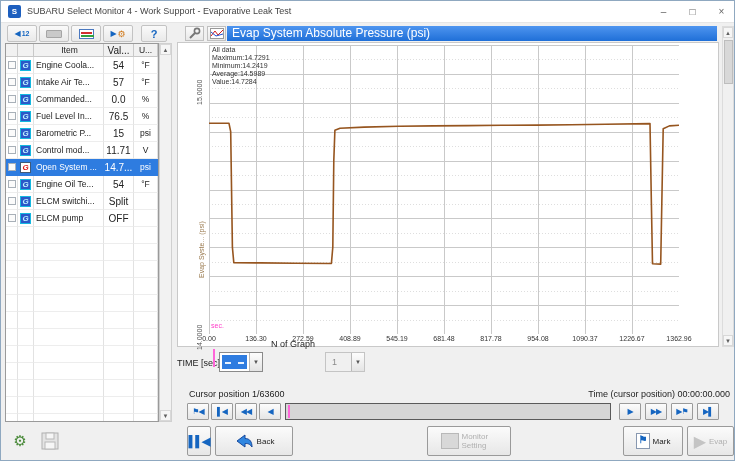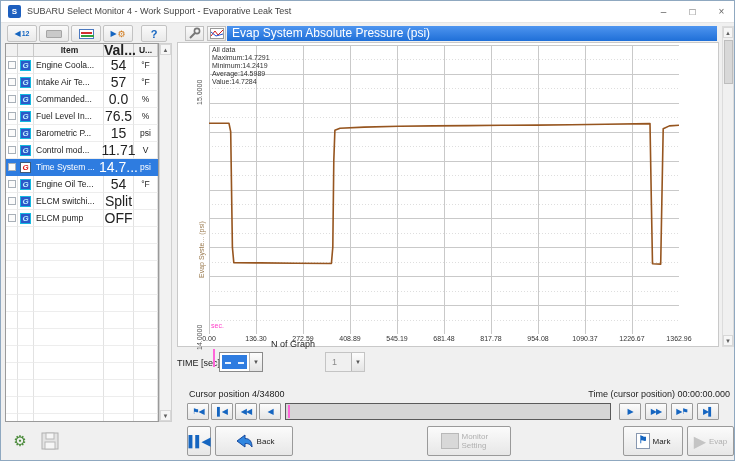--- a/index.html
+++ b/index.html
@@ -25,28 +25,28 @@
   .ic-12  { color:#1565c0; font-size:7px; font-weight:bold; }
   .ic-kbd { width:16px; height:8px; background:#c9c9c9; border:1px solid #a5a5a5; border-radius:1px; }
   .ic-mon { width:15px; height:10px; background:#fff; border:1px solid #4a78c0; position:relative; }
   .ic-mon i { position:absolute; left:1px; height:2px; }
   .ic-gear { color:#d07818; font-size:9px; }
   .ic-help { color:#1565c0; font-size:11px; font-weight:bold; }
 
   
   .table { position:absolute; left:4px; top:42px; width:154px; height:379px; background:#fff;
            border:1px solid #9a9a9a; overflow:hidden; }
-  .thead { display:flex; height:13px; background:#f1f1f1; font-weight:bold; font-size:8px; }
+  .thead { display:flex; height:13px; background:#f1f1f1; font-weight:normal; font-size:8px; }
   .thead span { border-right:1px solid #c8c8c8; border-bottom:1px solid #c8c8c8; text-align:center; line-height:13px; }
   .trow { display:flex; height:17px; background:#fff; }
   .trow span { border-right:1px solid #e2e2e2; border-bottom:1px solid #ededed; display:flex; align-items:center; }
   .c0 { width:12px; justify-content:center; }
   .c1 { width:16px; justify-content:center; }
   .c2 { width:70px; padding-left:2px; font-size:8.5px; white-space:nowrap; overflow:hidden; }
-  .c3 { width:30px; justify-content:center; font-size:14px; }
+  .c3 { width:30px; justify-content:center; font-size:10px; }
   .c4 { width:24px; justify-content:center; font-size:8.5px; }
   .chk { width:8px; height:8px; border:1px solid #a8b0b8; background:#fbfbfb; }
   .gic { width:11px; height:11px; background:#2b58c8; border:1px solid #15b8e0; color:#bdf0ff;
          font-size:8px; font-weight:bold; text-align:center; line-height:10px; }
   .trow.selected { background:#2e7ce0; color:#fff; }
   .trow.selected span { border-right-color:#2e7ce0; border-bottom-color:#2e7ce0; }
   .trow.selected .gic { background:#fff; border-color:#405a78; color:#e01616; }
   .vscroll { position:absolute; background:#f2f2f2; border:1px solid #d0d0d0; }
   .sarrow { position:absolute; width:100%; height:11px; text-align:center; font-size:6px; color:#606060;
             background:#f6f6f6; border:1px solid #d8d8d8; line-height:11px; }
@@ -216,21 +216,21 @@
           <span class="c3">11.71</span>
           <span class="c4">V</span>
         </div>
         <div class="trow selected">
           <span class="c0">
             <i class="chk"></i>
           </span>
           <span class="c1">
             <i class="gic">G</i>
           </span>
-          <span class="c2">Time System ...</span>
+          <span class="c2">Open System ...</span>
           <span class="c3">14.7...</span>
           <span class="c4">psi</span>
         </div>
         <div class="trow">
           <span class="c0">
             <i class="chk"></i>
           </span>
           <span class="c1">
             <i class="gic">G</i>
           </span>
@@ -453,21 +453,21 @@
         <i></i>
       </div>
     <div class="drop">▼</div>
   </div>
   <div class="lab" style="left:270px;top:338px;">N of Graph</div>
   <div class="combo disabled" style="left:324px;top:351px;width:40px;">
     <div class="val">1</div>
     <div class="drop">▼</div>
   </div>
 
-  <div class="lab" style="left:188px;top:388px;">Cursor position 4/34800</div>
+  <div class="lab" style="left:188px;top:388px;">Cursor position 1/63600</div>
   <div class="lab" style="right:4px;top:388px;position:absolute;">Time (cursor position) 00:00:00.000</div>
 
   <div id="pb-left">
       <div class="mbtn" style="left: 186px;">⚑◀</div>
       <div class="mbtn" style="left: 210px;">▌◀</div>
       <div class="mbtn" style="left: 234px;">◀◀</div>
       <div class="mbtn" style="left: 258px;">◀</div>
     </div>
   <div class="slider">
     <div class="pos"></div>

